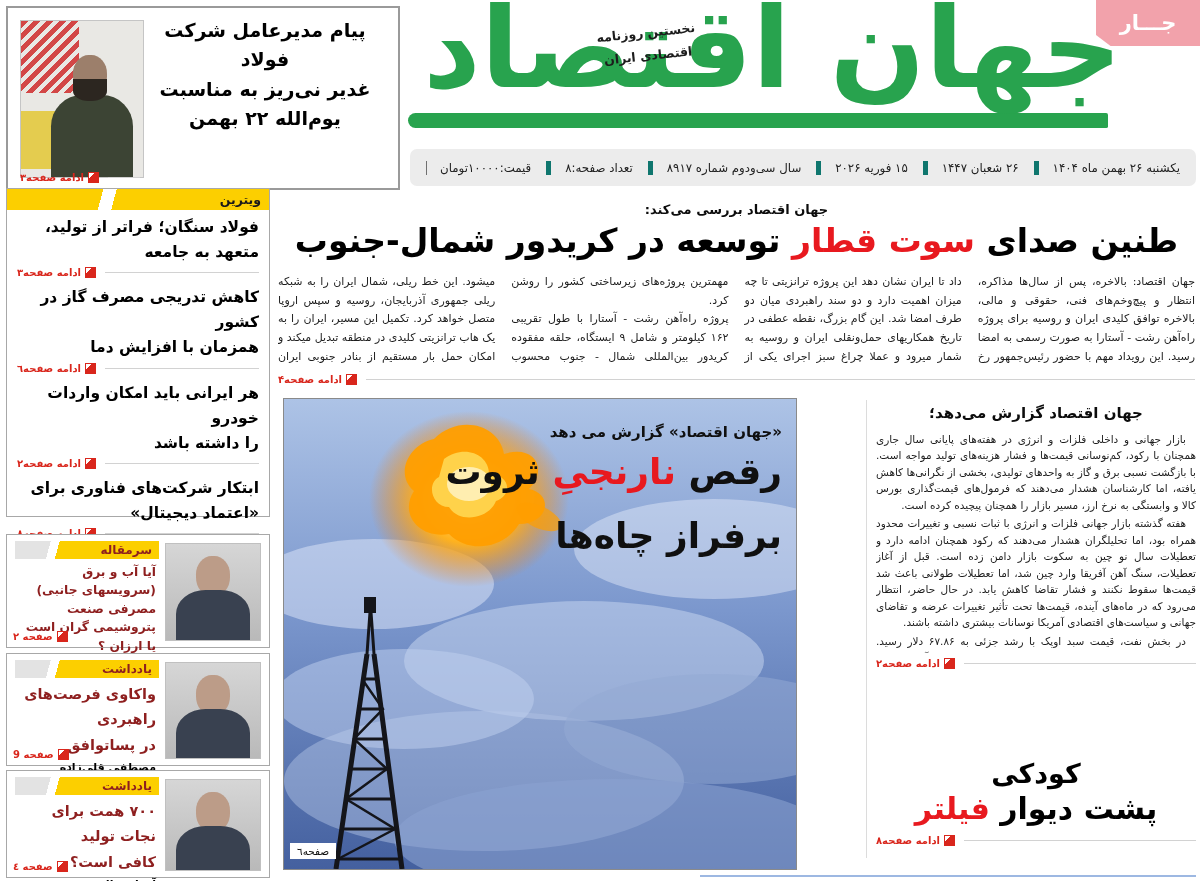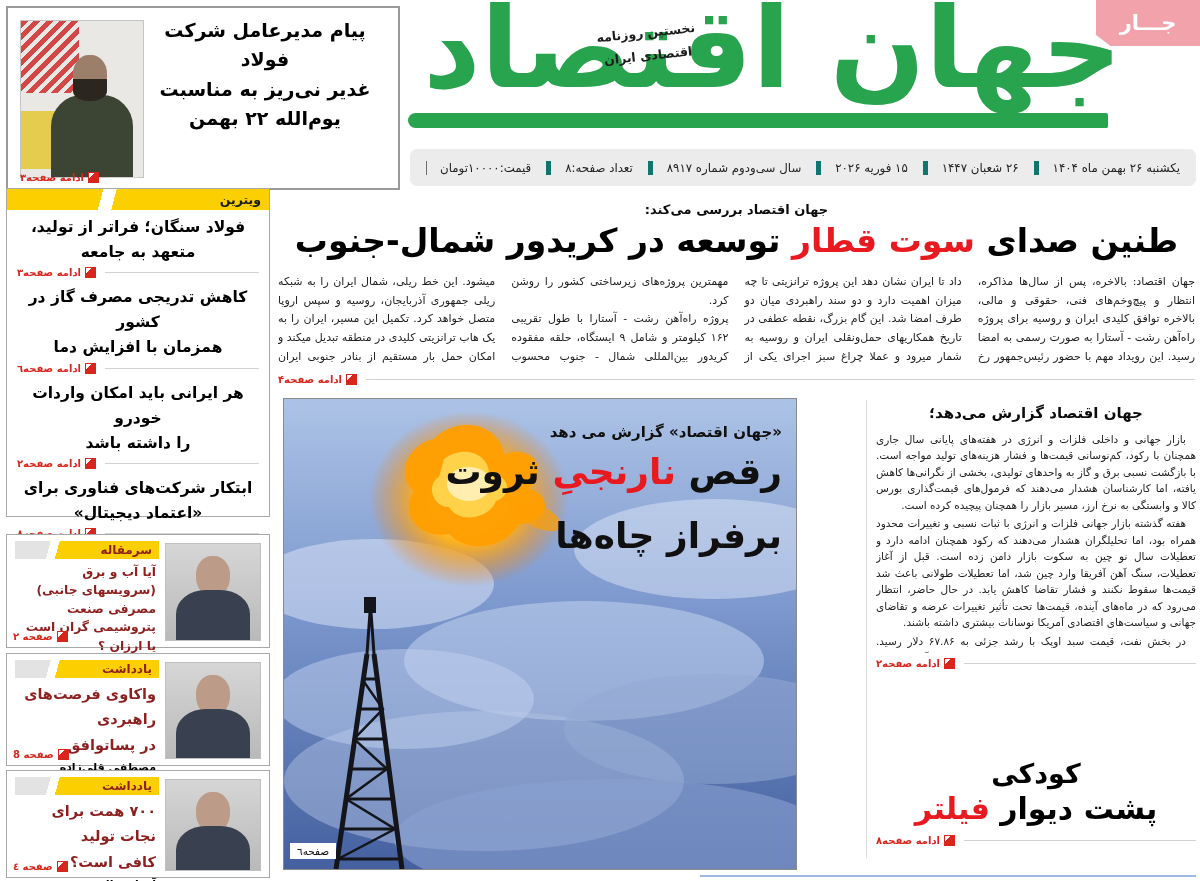--- a/index.html
+++ b/index.html
@@ -86,21 +86,21 @@
   #filterstory .f-foot{margin-top:9px;}
   #bluebar{left:700px;top:875px;width:496px;height:2px;background:#9db8e2;}
   
   .sbox{left:6px;width:262px;border:1.5px solid #a8a8a8;background:#fff;}
   #showcase{top:188px;height:327px;}
   .ybar{height:21px;line-height:21px;font-size:12.5px;font-weight:700;color:#1a1a1a;
     padding-left:0;text-align:right;
     background:linear-gradient(105deg,#fccf00 0 36%,#ffffff 36% 41%,#fccf00 41% 100%);}
   .ybar span{padding:0 8px;}
   .sc-item{padding:5px 10px 2px;}
-  .sc-title{font-size:15.5px;font-weight:900;line-height:1.62;text-align:center;color:#000;}
+  .sc-title{font-size:15.5px;font-weight:900;line-height:1.62;color:#000;}
   .sc-foot{margin-top:2px;}
   .pbox{display:flex;direction:rtl;}
   #editorial{top:534px;height:112px;}
   #note1{top:653px;height:111px;}
   #note2{top:770px;height:106px;}
   .portrait{width:94px;height:calc(100% - 16px);margin:8px 8px 8px 0;background:linear-gradient(#d6d6d6,#b9b9b9);
     position:relative;overflow:hidden;flex:none;border:1px solid #c0c0c0;}
   .portrait .p-head{position:absolute;left:30px;top:12px;width:34px;height:40px;border-radius:46%;background:#bc9c88;}
   .portrait .p-body{position:absolute;left:10px;top:46px;width:74px;height:60px;border-radius:40% 40% 0 0;background:#394150;}
   .pcontent{flex:1;position:relative;padding:6px 6px 4px 8px;}
@@ -302,21 +302,21 @@
     <div class="p-head"></div>
     <div class="p-body"></div>
   </div>
   <div class="pcontent">
     <div class="phead"><span>یادداشت</span></div>
     <div class="ptitle prelines">واکاوی فرصت‌های راهبردی
 در پساتوافق</div>
     <div class="pauthor">مصطفی قلی‌زاده</div>
     <div class="prole">پژوهشگر</div>
     <div class="pfoot contfoot">
-      <span class="ctext">صفحه 8</span>
+      <span class="ctext">صفحه 9</span>
       <span class="cicon"></span>
     </div>
   </div>
 </div>
 
 <div class="abs sbox pbox" id="note2">
   <div class="portrait">
     <div class="p-head"></div>
     <div class="p-body"></div>
   </div>

